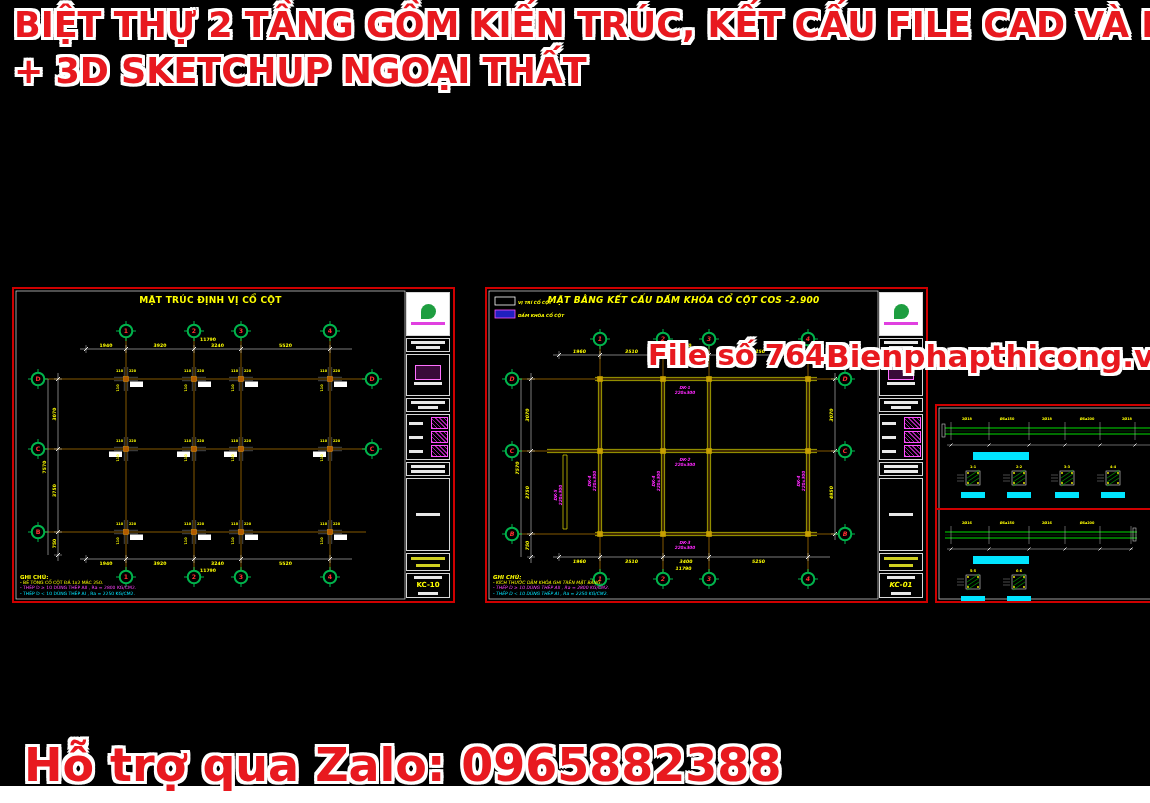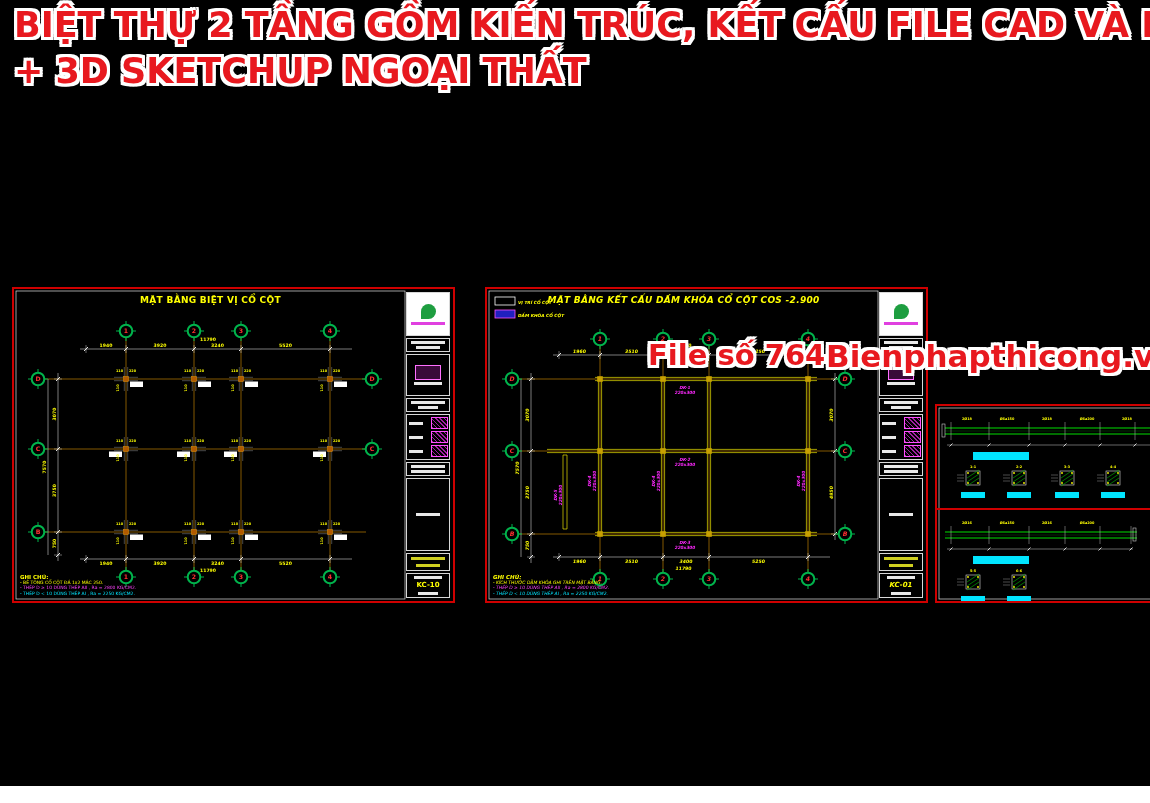--- a/index.html
+++ b/index.html
@@ -289,21 +289,21 @@
         <line x1="304" y1="241.3" x2="328" y2="241.3" stroke="#8f8f8f" stroke-width="0.5"></line>
         <line x1="314.3" y1="231" x2="314.3" y2="255" stroke="#8f8f8f" stroke-width="0.5"></line>
         <line x1="304" y1="244.7" x2="328" y2="244.7" stroke="#8f8f8f" stroke-width="0.5"></line>
         <line x1="317.7" y1="231" x2="317.7" y2="255" stroke="#8f8f8f" stroke-width="0.5"></line>
         <rect x="313.5" y="240.5" width="5" height="5" fill="#b25a00" stroke="#ffa500" stroke-width="0.4"></rect>
         <rect x="320" y="245.5" width="13" height="5.5" fill="#ffffff"></rect>
         <text x="309.5" y="236" fill="#ffff00" font-size="3.4" font-family="&quot;DejaVu Sans&quot;,sans-serif" font-weight="bold" text-anchor="middle">110</text>
         <text x="322.5" y="236" fill="#ffff00" font-size="3.4" font-family="&quot;DejaVu Sans&quot;,sans-serif" font-weight="bold" text-anchor="middle">220</text>
         <text x="0" y="0" fill="#ffff00" font-size="3.4" font-family="&quot;DejaVu Sans&quot;,sans-serif" font-weight="bold" text-anchor="middle" transform="translate(308.5 252) rotate(-90)">110</text>
       </svg>
-    <div class="sheet-title">MẶT BẰNG BIỆT VỊ CỔ CỘT</div>
+    <div class="sheet-title">MẶT TRÚC ĐỊNH VỊ CỔ CỘT</div>
     <div class="notes">
       <div class="notes-title">GHI CHÚ:</div>
       <div class="note-line nl1">- BÊ TÔNG CỔ CỘT ĐÁ 1x2 MÁC 250.</div>
       <div class="note-line nl2">- THÉP D ≥ 10 DÙNG THÉP AII , Ra = 2800 KG/CM2.</div>
       <div class="note-line nl3">- THÉP D &lt; 10 DÙNG THÉP AI , Ra = 2250 KG/CM2.</div>
     </div>
     <div class="tb">
       <div class="tb-box tb-logo">
           <div class="tb-leaf"></div>
           <div class="tb-mgbar"></div>
@@ -743,13 +743,14 @@
         <line x1="66" y1="179" x2="73" y2="179" stroke="#bbbbbb" stroke-width="0.4"></line>
         <text x="82" y="166" fill="#ffff00" font-size="3.4" font-family="&quot;DejaVu Sans&quot;,sans-serif" font-weight="bold" text-anchor="middle">6-6</text>
         <rect x="70" y="190" width="24" height="6" fill="#00e5ff"></rect>
       </svg>
   </div>
 
   <div id="wm-file" class="outlined">File số 764</div>
   <div id="wm-site" class="outlined">Bienphapthicong.vn</div>
 
   <div id="bottom-strip"></div>
+  <div id="footer-support" class="outlined">Hỗ trợ qua Zalo: 0965882388</div>
 </div>
 
 </body></html>

